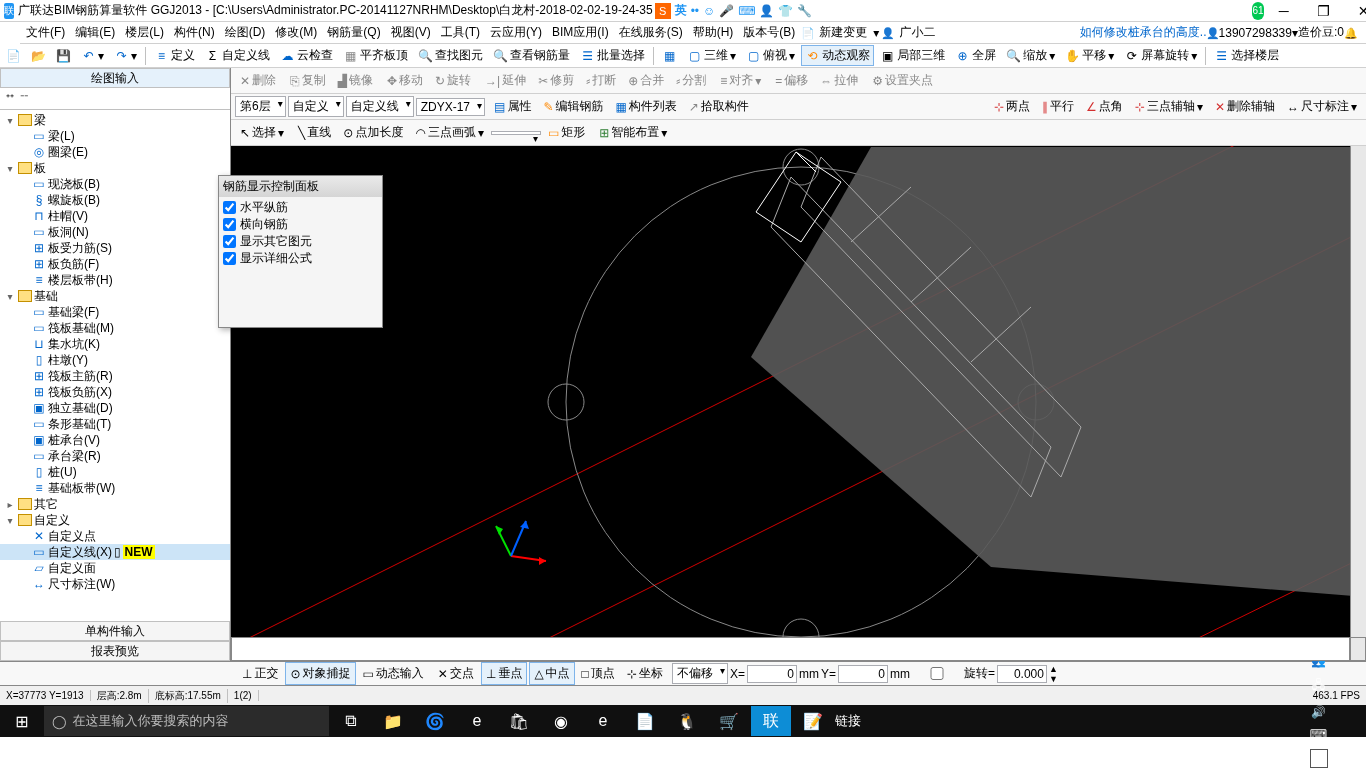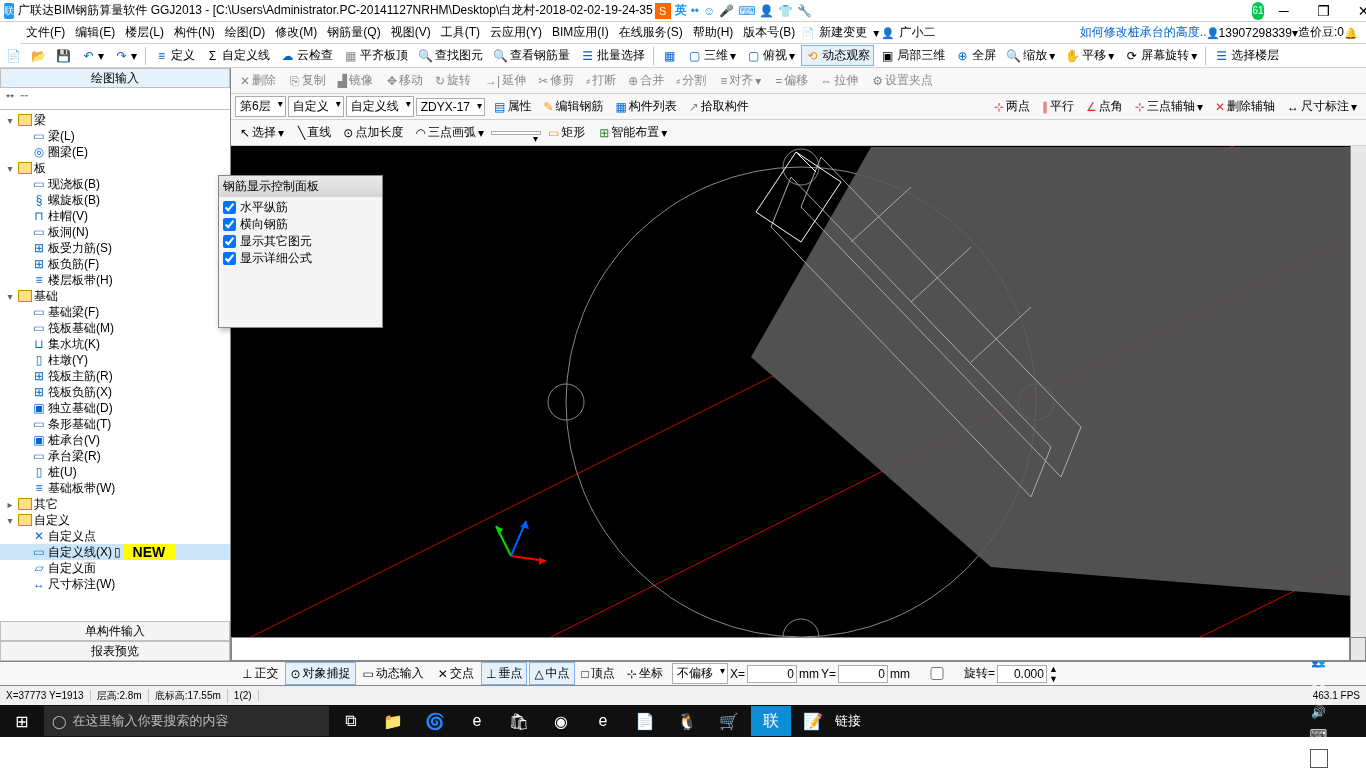--- a/index.html
+++ b/index.html
@@ -40,21 +40,21 @@
     .side .hdr .pin { margin-left:auto; font-size:11px; }
     .side .panelbtn { height:20px; border:1px solid #c0c0c0; display:flex; align-items:center; justify-content:center; background:#f5f5f5; }
     .side .panelbtn.active { background:#e5f1fb; }
     .side .tools { height:22px; border-bottom:1px solid #c0c0c0; display:flex; align-items:center; gap:6px; padding:0 6px; }
     .side .tree { flex:1; overflow:auto; padding:2px 0; background:#fff; }
     .tree-row { display:flex; align-items:center; gap:2px; height:16px; padding-left:4px; font-size:12px; white-space:nowrap; }
     .tree-row .tg { width:12px; text-align:center; color:#666; font-size:10px; }
     .tree-row .fd { width:14px; height:12px; background:#ffe082; border:1px solid #c49000; }
     .tree-row .li { width:14px; font-size:12px; text-align:center; }
     .tree-row.sel { background:#cce4f7; }
-    .tree-row .new { background:#ffff00; color:#000; font-size:14px; padding:0 10px; font-weight:bold; }
+    .tree-row .new { background:#ffff00; color:#000; font-size:12px; padding:0 2px; font-weight:bold; }
     
     .canvaswrap { flex:1; display:flex; flex-direction:column; }
     .tb2, .tb3, .tb4 { height:26px; display:flex; align-items:center; border-bottom:1px solid #d0d0d0; padding:0 4px; gap:2px; background:#f8f8f8; }
     .tb2 .btn, .tb3 .btn, .tb4 .btn { display:flex; align-items:center; gap:2px; padding:2px 4px; border:1px solid transparent; white-space:nowrap; font-size:12px; }
     .combo { border:1px solid #abadb3; padding:1px 14px 1px 4px; background:#fff; font-size:12px; position:relative; white-space:nowrap; }
     .combo::after { content:"▾"; position:absolute; right:2px; font-size:10px; }
     .canvas { flex:1; background:#000; position:relative; overflow:hidden; }
     
     .float { position:absolute; left:199px; top:175px; width:165px; background:#f5f5f5; border:1px solid #888; box-shadow:2px 2px 6px rgba(0,0,0,.3); z-index:10;margin-left:19px; }
     .float .fh { background:linear-gradient(#eaeaea,#d5d5d5); padding:2px 4px; font-size:12px; }

